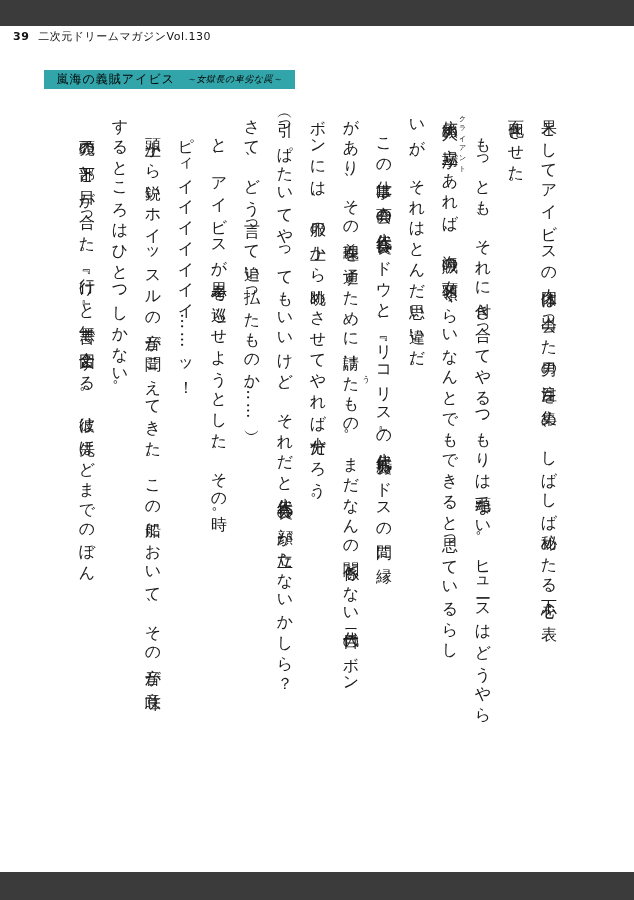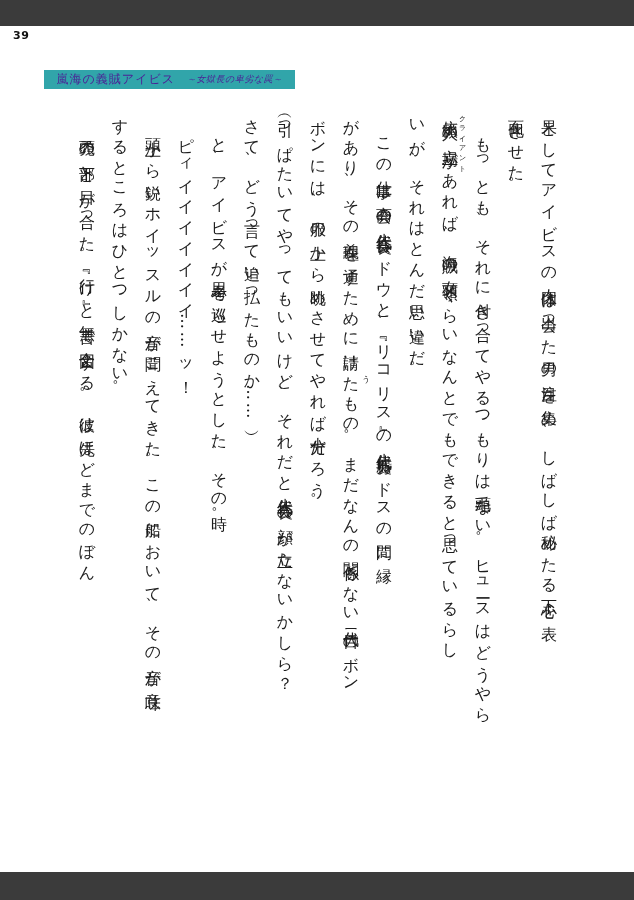--- a/index.html
+++ b/index.html
@@ -23,21 +23,21 @@
     font-family: "DejaVu Sans", sans-serif;
     font-size: 11px; color: #111111;
     letter-spacing: 0.5px;
   }
   .page-header .pagenum { font-weight: bold; }
 
   .banner {
     position: absolute; left: 44px; top: 70px;
     width: 251px; height: 19px;
     background: #31a5aa;
-    color: #4c1d95;
+    color: #000000;
     display: flex; align-items: center; justify-content: center;
     gap: 12px;
     white-space: nowrap;
   }
   .banner .title { font-size: 12px; letter-spacing: 1px; }
   .banner .subtitle { font-size: 9px; letter-spacing: 0.5px; font-style: italic; }
 
   .text-block {
     position: absolute; top: 108px; right: 68px;
     height: 672px;
@@ -62,20 +62,21 @@
   .furigana.f0 { left: 457px; top: 110px; font-size: 7px; letter-spacing: 2px; }
   .furigana.f1 { left: 359px; top: 369px; font-size: 8px; letter-spacing: 0; }
 </style>
 </head>
 <body>
 
 <div class="frame-bar top"></div>
 
 <div class="page-header">
   <span class="pagenum">39</span>
+  <span class="magtitle">二次元ドリームマガジンVol.130</span>
 </div>
 
 <div class="banner">
   <span class="title">嵐海の義賊アイビス</span>
   <span class="subtitle">～女獄長の卑劣な罠～</span>
 </div>
 
 <div class="text-block">
   <div class="col">果としてアイビスの肉体は出会った男の注目を集め、しばしば秘めたる下心を表</div>
   <div class="col">面化させた。</div>

